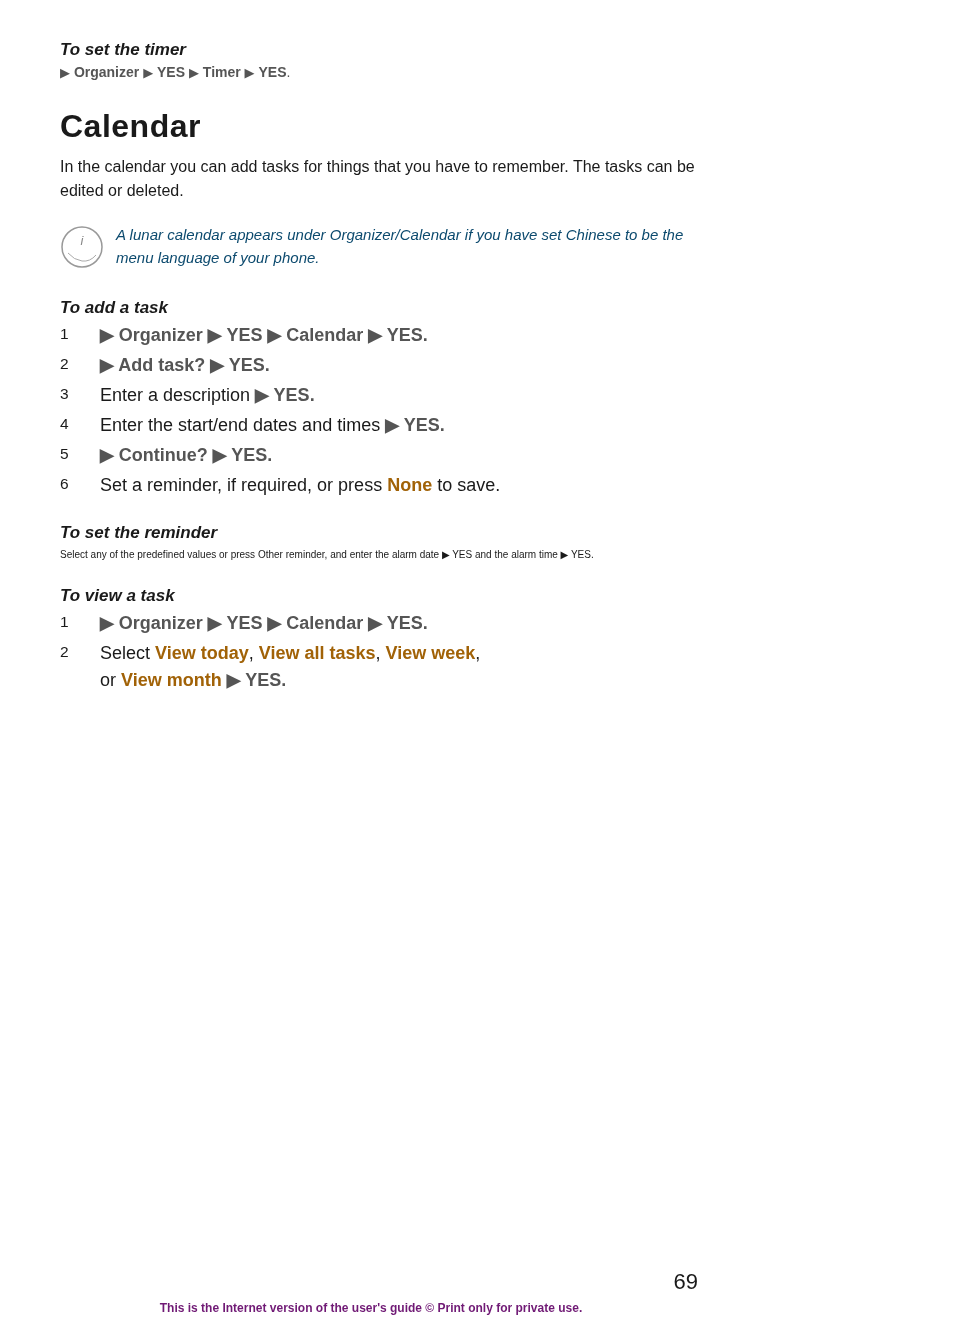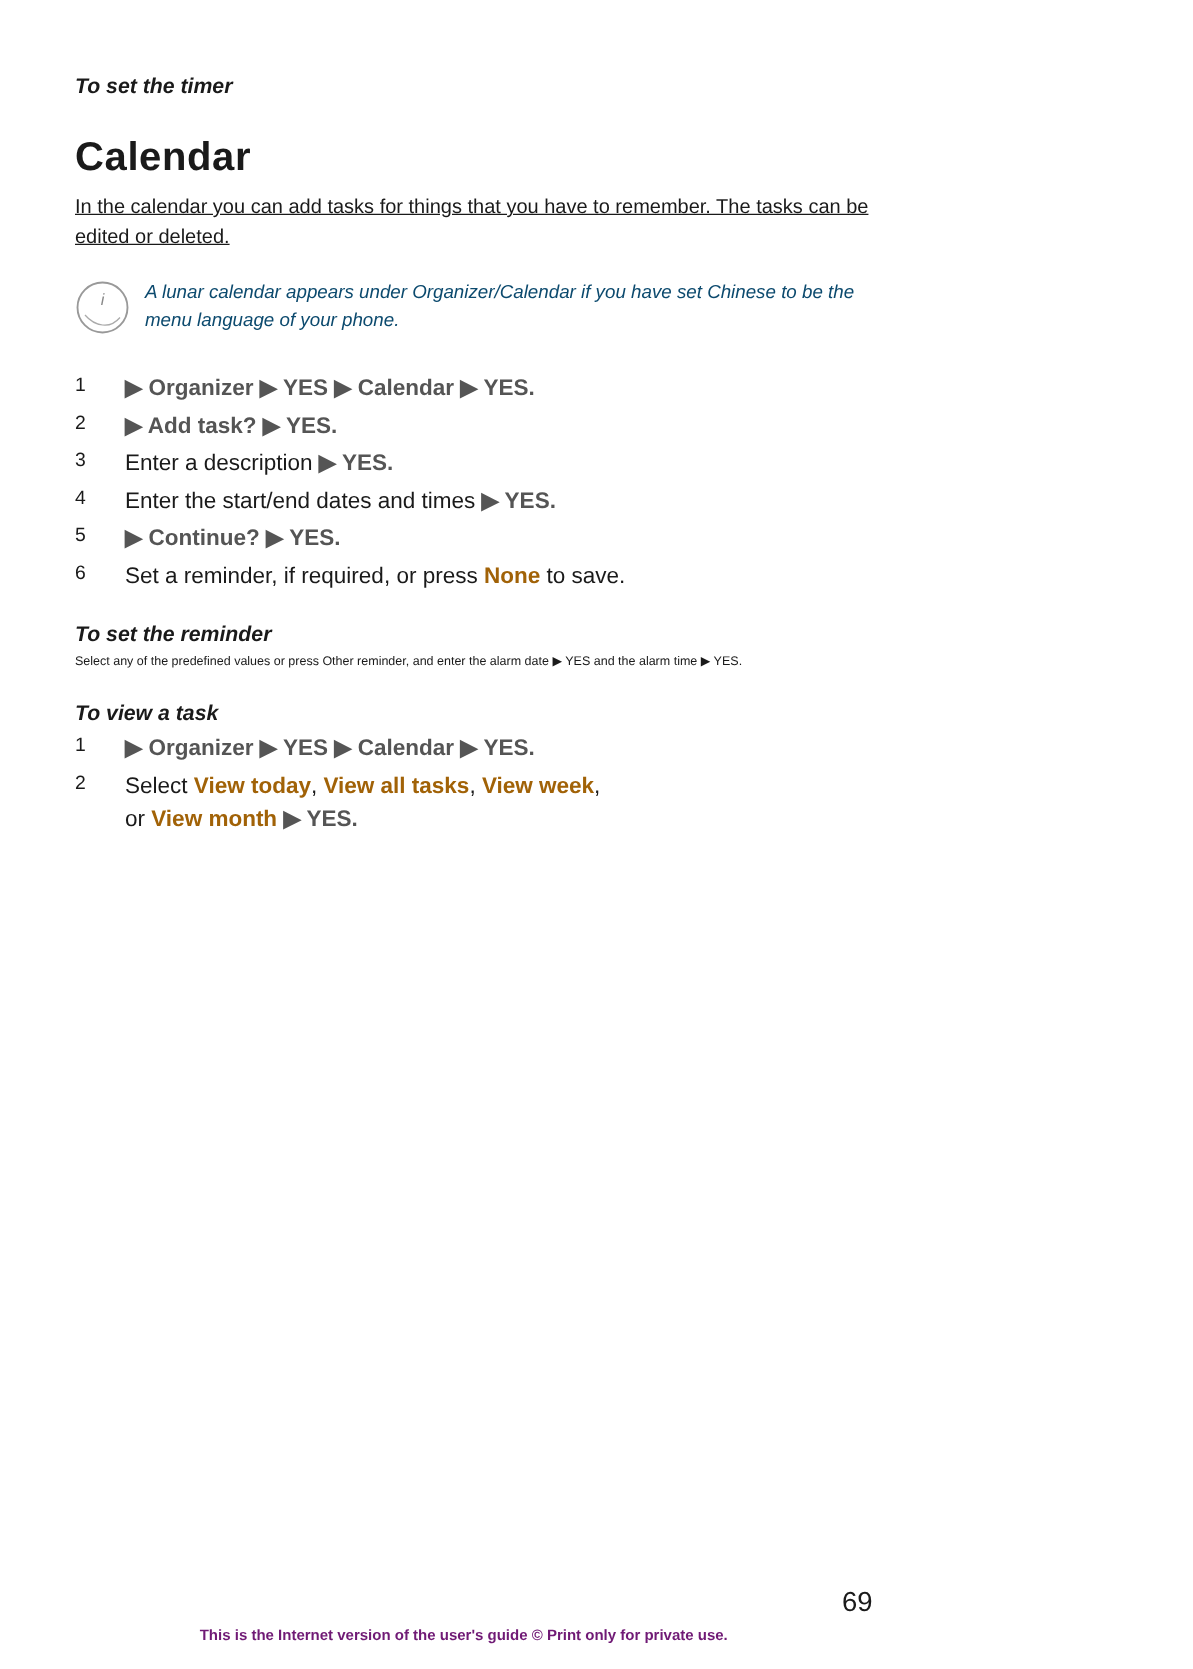--- a/index.html
+++ b/index.html
@@ -13,21 +13,21 @@
       font-family: Arial, Helvetica, sans-serif;
       width: 954px;
       min-height: 1335px;
       position: relative;
       color: #1a1a1a;
     }
 
     .page-container {
       width: 758px;
       min-height: 1335px;
-      padding: 59px 60px 60px 60px;
+      padding: 40px 60px 60px 60px;
       position: relative;
     }
 
     .section-timer {
       margin-bottom: 28px;
     }
 
     .heading-italic-bold {
       font-style: italic;
       font-weight: bold;
@@ -59,21 +59,20 @@
       font-weight: bold;
       font-family: Arial, Helvetica, sans-serif;
       margin-bottom: 10px;
       letter-spacing: 0.5px;
     }
 
     .calendar-intro {
       font-size: 16px;
       line-height: 1.5;
       margin-bottom: 20px;
-      text-decoration: underline;
     }
 
     .note-box {
       display: flex;
       align-items: flex-start;
       margin-bottom: 28px;
       gap: 12px;
     }
 
     .note-icon {
@@ -162,20 +161,30 @@
       font-weight: bold;
     }
   </style>
 </head>
 <body>
 
 <div class="page-container">
 
   <div class="section-timer">
     <div class="heading-italic-bold">To set the timer</div>
+    <div class="nav-path">
+      <span class="arrow">▶</span>
+      <span class="bold-item"> Organizer </span>
+      <span class="arrow">▶</span>
+      <span class="bold-item"> YES </span>
+      <span class="arrow">▶</span>
+      <span class="bold-item"> Timer </span>
+      <span class="arrow">▶</span>
+      <span class="bold-item"> YES</span><span>.</span>
+    </div>
   </div>
 
   <div class="section-calendar">
     <div class="calendar-title">Calendar</div>
     <div class="calendar-intro">In the calendar you can add tasks for things that you have to remember. The tasks can be edited or deleted.</div>
 
     <div class="note-box">
       <div class="note-icon">
         <svg viewBox="0 0 44 44" xmlns="http://www.w3.org/2000/svg" width="44" height="44">
 
@@ -183,20 +192,21 @@
           <text x="22" y="20" text-anchor="middle" font-size="13" fill="#888" font-style="italic" font-family="Arial">i</text>
 
           <path d="M8 28 Q14 35 22 36 Q30 37 36 30" fill="none" stroke="#aaa" stroke-width="1"></path>
         </svg>
       </div>
       <div class="note-text">A lunar calendar appears under Organizer/Calendar if you have set Chinese to be the menu language of your phone.</div>
     </div>
   </div>
 
   <div class="section-task">
+    <div class="heading-italic-bold">To add a task</div>
     <ul class="steps-list">
       <li class="step-item">
         <span class="step-num">1</span>
         <span class="step-content">
           <span class="bold-item">▶ Organizer ▶ YES ▶ Calendar ▶ YES.</span>
         </span>
       </li>
       <li class="step-item">
         <span class="step-num">2</span>
         <span class="step-content">

